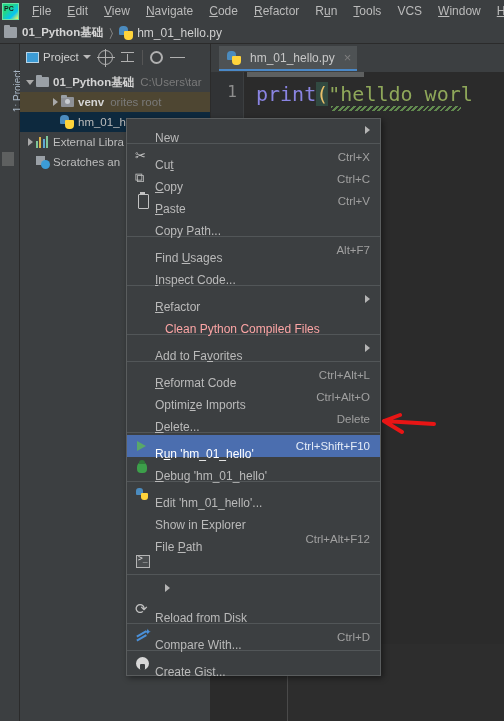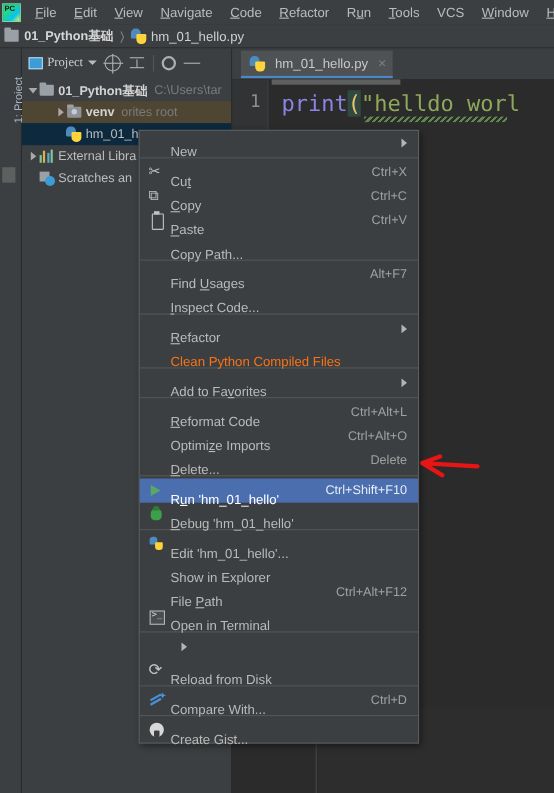--- a/index.html
+++ b/index.html
@@ -81,21 +81,21 @@
     position: absolute; left: 20px; top: 44px; width: 191px; height: 677px;
     background: #3c3f41; border-right: 1px solid #2b2b2b;
   }
   .proj-toolbar {
     height: 26px; display: flex; align-items: center; padding-left: 6px; gap: 7px;
   }
   .proj-label-box { display:flex; align-items:center; gap:4px; }
   .proj-sq {
     width: 13px; height: 11px; background: #3c9cd6; border: 1px solid #b8d4e6;
   }
-  .proj-label { color: #cfcfcf; font-size: 11.5px; font-family: Liberation Serif, serif; }
+  .proj-label { color: #cfcfcf; font-size: 11.5px; }
   .caret-dn {
     width:0;height:0;border-left:4px solid transparent;border-right:4px solid transparent;
     border-top:4px solid #bbbbbb;
   }
   .ic-btn { width:15px;height:15px;position:relative;}
   .ic-target { border:1.4px solid #b0b0b0; border-radius:50%; }
   .ic-target::before{content:"";position:absolute;left:-2px;top:6px;width:18px;height:1.4px;background:#b0b0b0;}
   .ic-target::after{content:"";position:absolute;left:6px;top:-2px;width:1.4px;height:18px;background:#b0b0b0;}
   .ic-collapse::before{content:"";position:absolute;left:1px;top:2px;width:13px;height:1.4px;background:#b0b0b0;}
   .ic-collapse::after{content:"";position:absolute;left:1px;top:11px;width:13px;height:1.4px;background:#b0b0b0;}
@@ -174,21 +174,21 @@
   .ctxmenu {
     position: absolute; left: 126px; top: 118px; width: 255px;
     background: #3c3f41; border: 1px solid #5a5d5e; z-index: 50;
     box-shadow: 2px 2px 6px rgba(0,0,0,.45);
   }
   .mi {
     height: 22px; display: flex; align-items: center; position: relative;
     padding-left: 6px; padding-right: 10px; font-size: 12px; color: #bababa;
   }
   .mi.selected { background: #4b6eaf; color: #ffffff; }
-  .mi.disabled { color: #f97316; }
+  .mi.disabled { color: #fca5a5; gap: 10px; }
   .mi .mi-ic { width: 18px; height: 16px; flex: 0 0 auto; position: relative; margin-right: 4px; }
   .mi .mi-label { flex: 1 1 auto; white-space: nowrap; margin-top: 16px; }
   .mi .mi-label u { text-decoration: underline; }
   .mi .mi-key { color: #a0a0a0; font-size: 11.5px; margin-left: 12px; white-space: nowrap; }
   .mi.selected .mi-key { color: #e4ecf7; }
   .mi .mi-arrow {
     width:0;height:0;border-top:4px solid transparent;border-bottom:4px solid transparent;
     border-left:5px solid #b5b5b5; margin-left: 10px;
   }
   .msep { height: 1px; background: #525658; margin: 2px 0; }
@@ -417,21 +417,20 @@
         <span class="mi-ic "></span>
         <span class="mi-label">Show in Explorer</span>
       </div>
       <div class="mi">
         <span class="mi-ic "></span>
         <span class="mi-label">File <u>P</u>ath</span>
         <span class="mi-key">Ctrl+Alt+F12</span>
       </div>
       <div class="mi">
         <span class="mi-ic g-term"></span>
-        <span class="mi-label">Open in Terminal</span>
       </div>
       <div class="msep"></div>
       <div class="mi">
         <span class="mi-ic "></span>
         <span class="mi-arrow"></span>
       </div>
       <div class="mi">
         <span class="mi-ic g-reload"></span>
         <span class="mi-label">Reload from Disk</span>
       </div>

